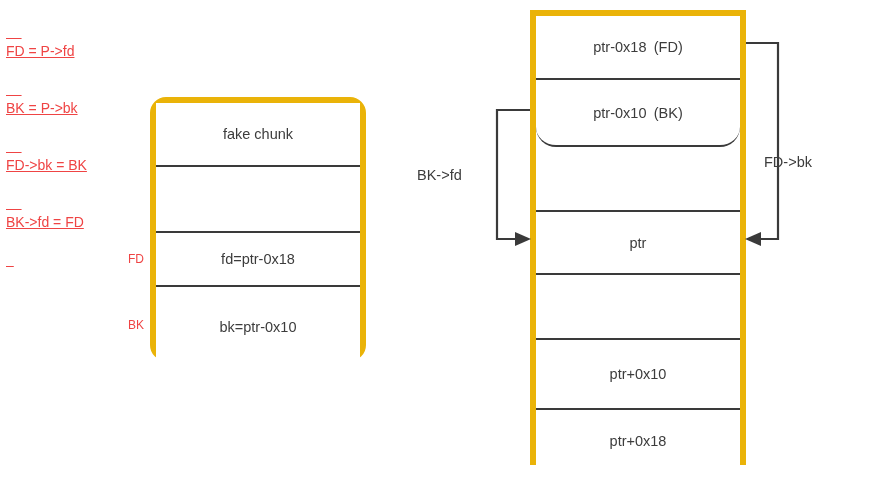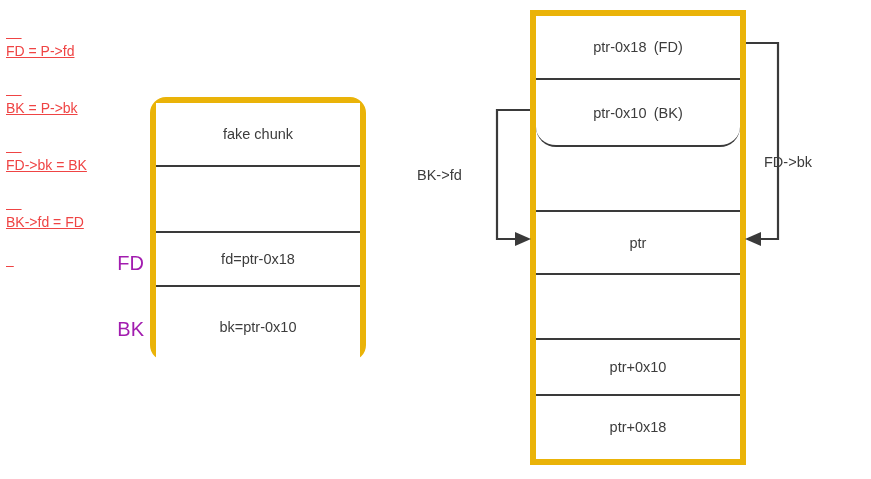--- a/index.html
+++ b/index.html
@@ -52,36 +52,36 @@
   
   #left-table { left: 150px; top: 97px; width: 216px; height: 264px; border-radius: 16px; }
   #left-table .mem-row.r0 { height: 64px; }
   #left-table .mem-row.r1 { height: 66px; }
   #left-table .mem-row.r2 { height: 54px; }
   #left-table .mem-row.r3 { height: 80px; }
 
   
   .side-label {
     position: absolute;
-    font-size: 20px;
-    color: #a21caf;
+    font-size: 12px;
+    color: #ef4444;
     text-align: right;
     width: 40px;
   }
   #label-fd { left: 104px; top: 252px; }
   #label-bk { left: 104px; top: 318px; }
 
   
   #right-table { left: 530px; top: 10px; width: 216px; height: 455px; }
   #right-table .mem-row.r0 { height: 64px; }
   #right-table .mem-row.r1 { height: 67px; border-radius: 20px; }
   #right-table .mem-row.r2 { height: 65px; }
   #right-table .mem-row.r3 { height: 63px; }
   #right-table .mem-row.r4 { height: 65px; }
-  #right-table .mem-row.r5 { height: 56px; }
+  #right-table .mem-row.r5 { height: 70px; }
   #right-table .mem-row.r6 { height: 61px; }
 
   
   #connectors {
     position: absolute;
     left: 0;
     top: 0;
     width: 871px;
     height: 479px;
     pointer-events: none;

